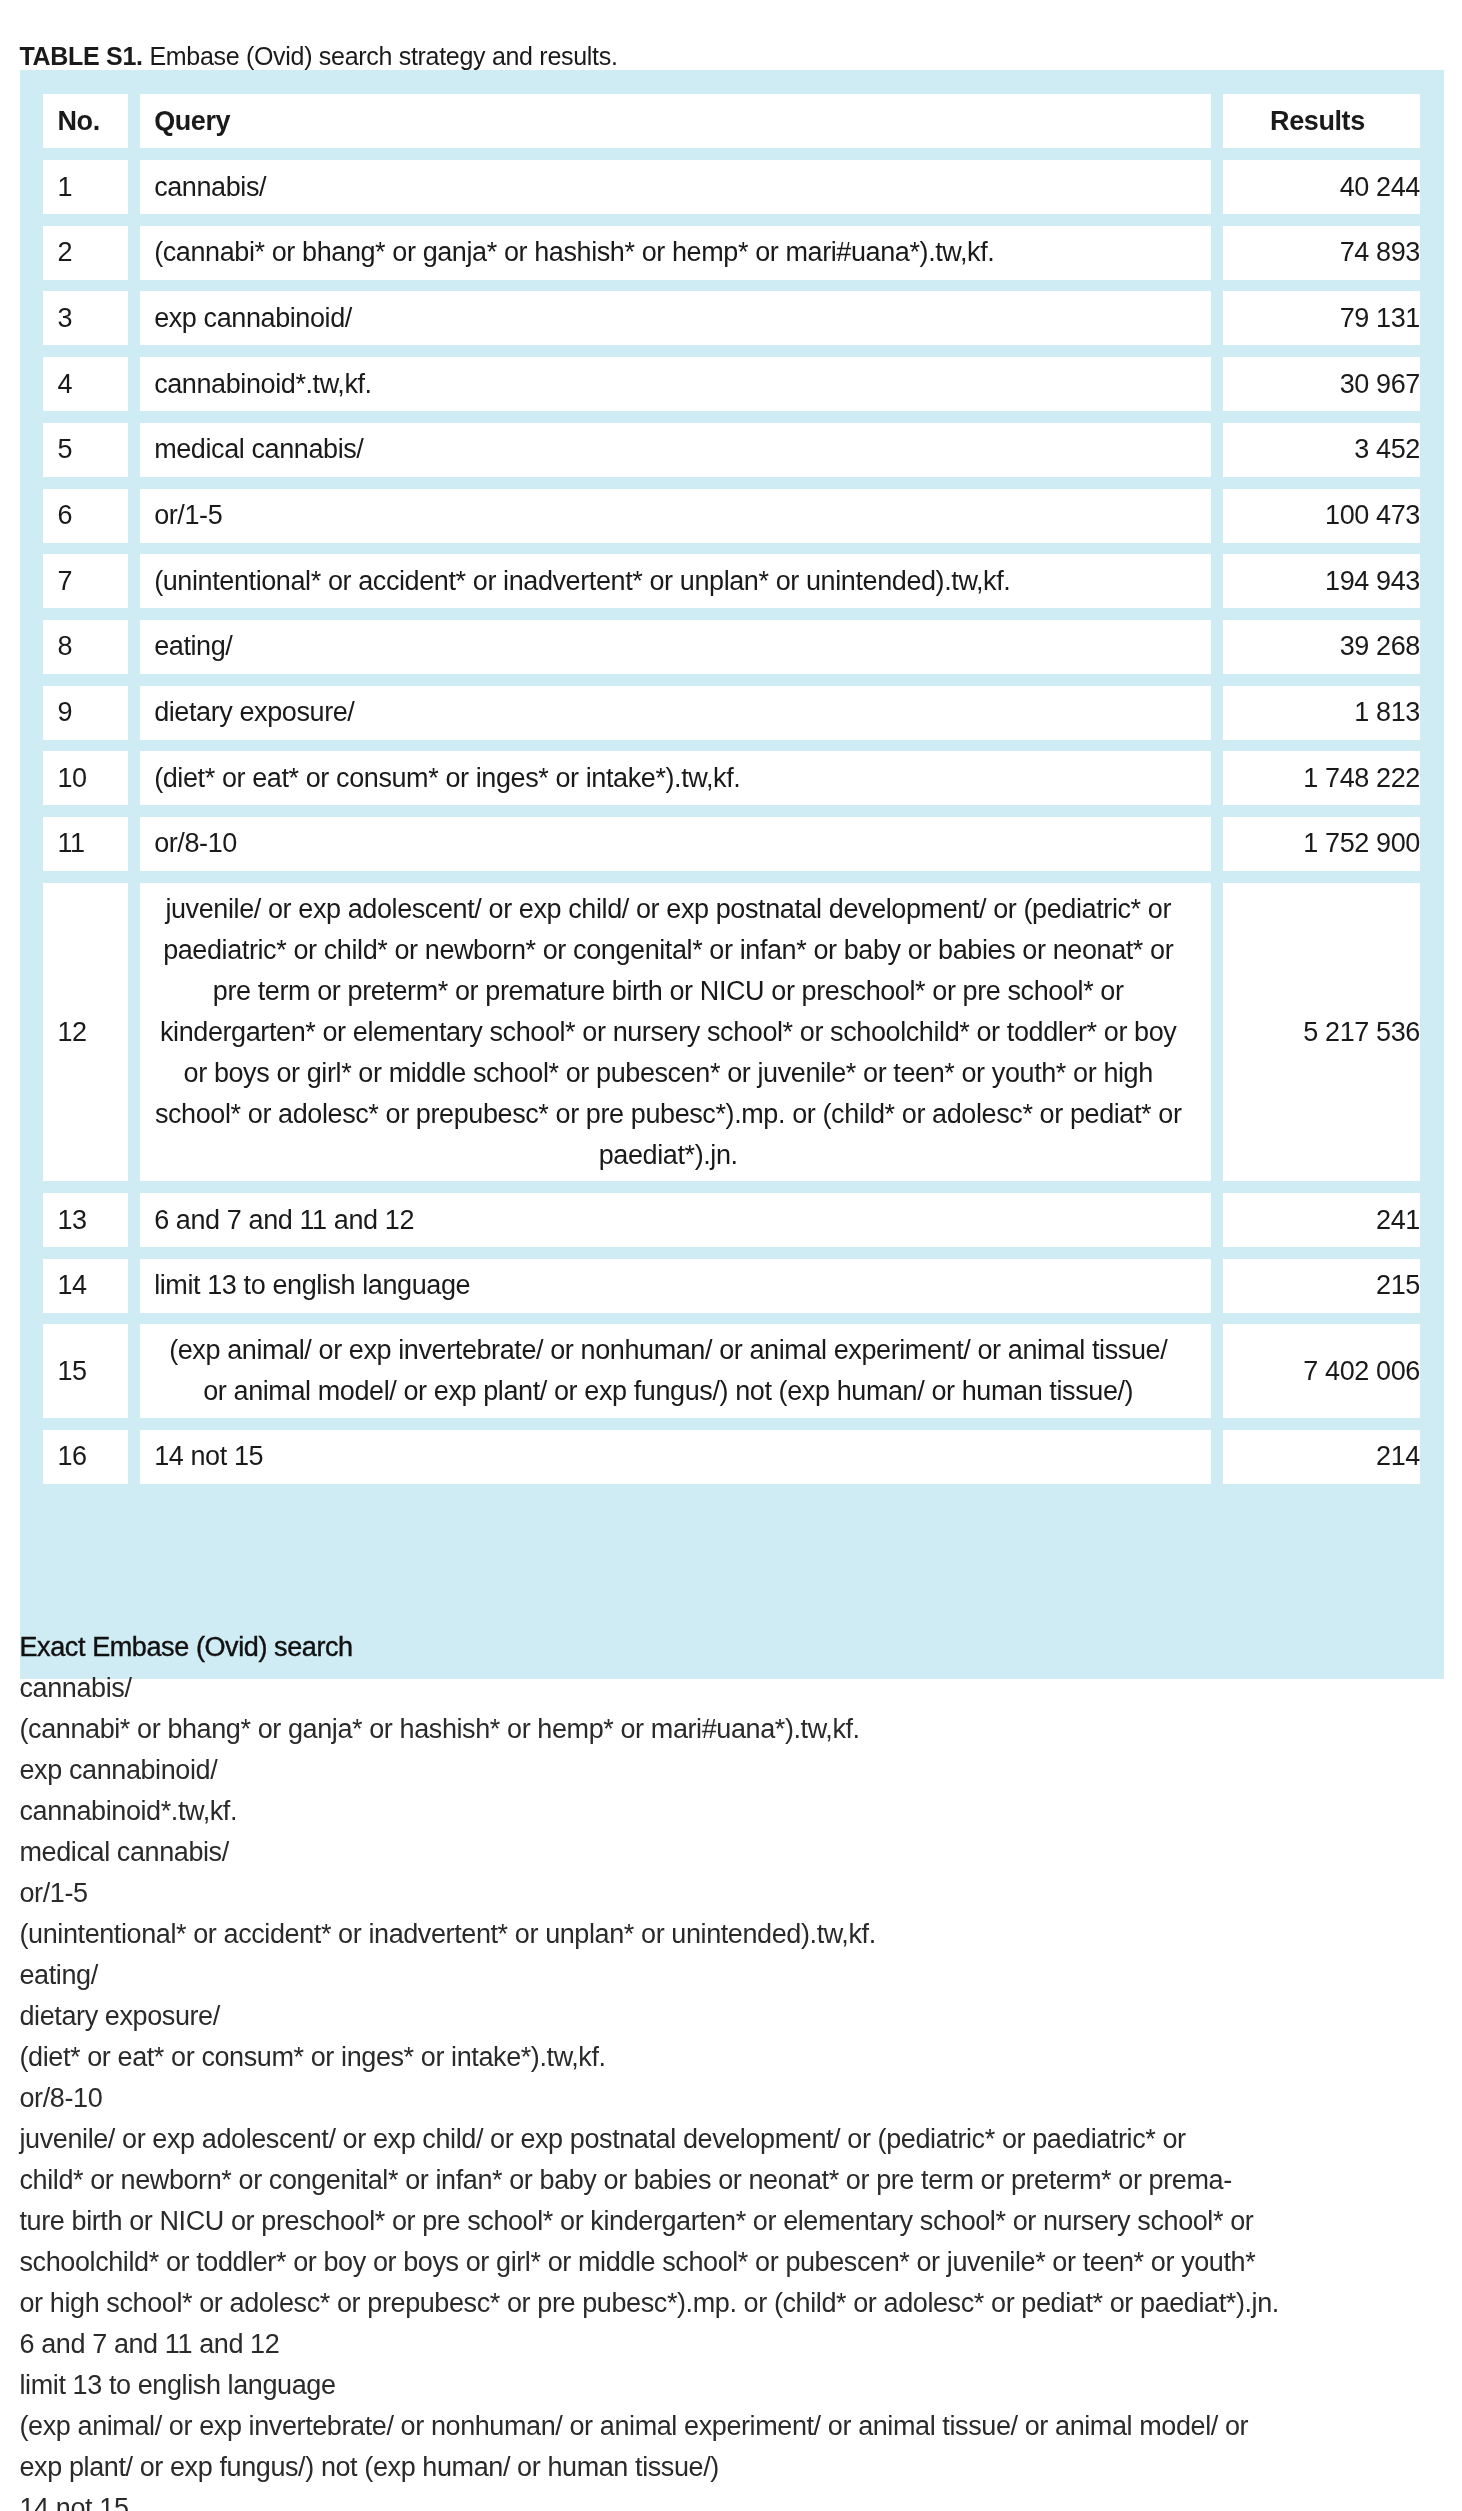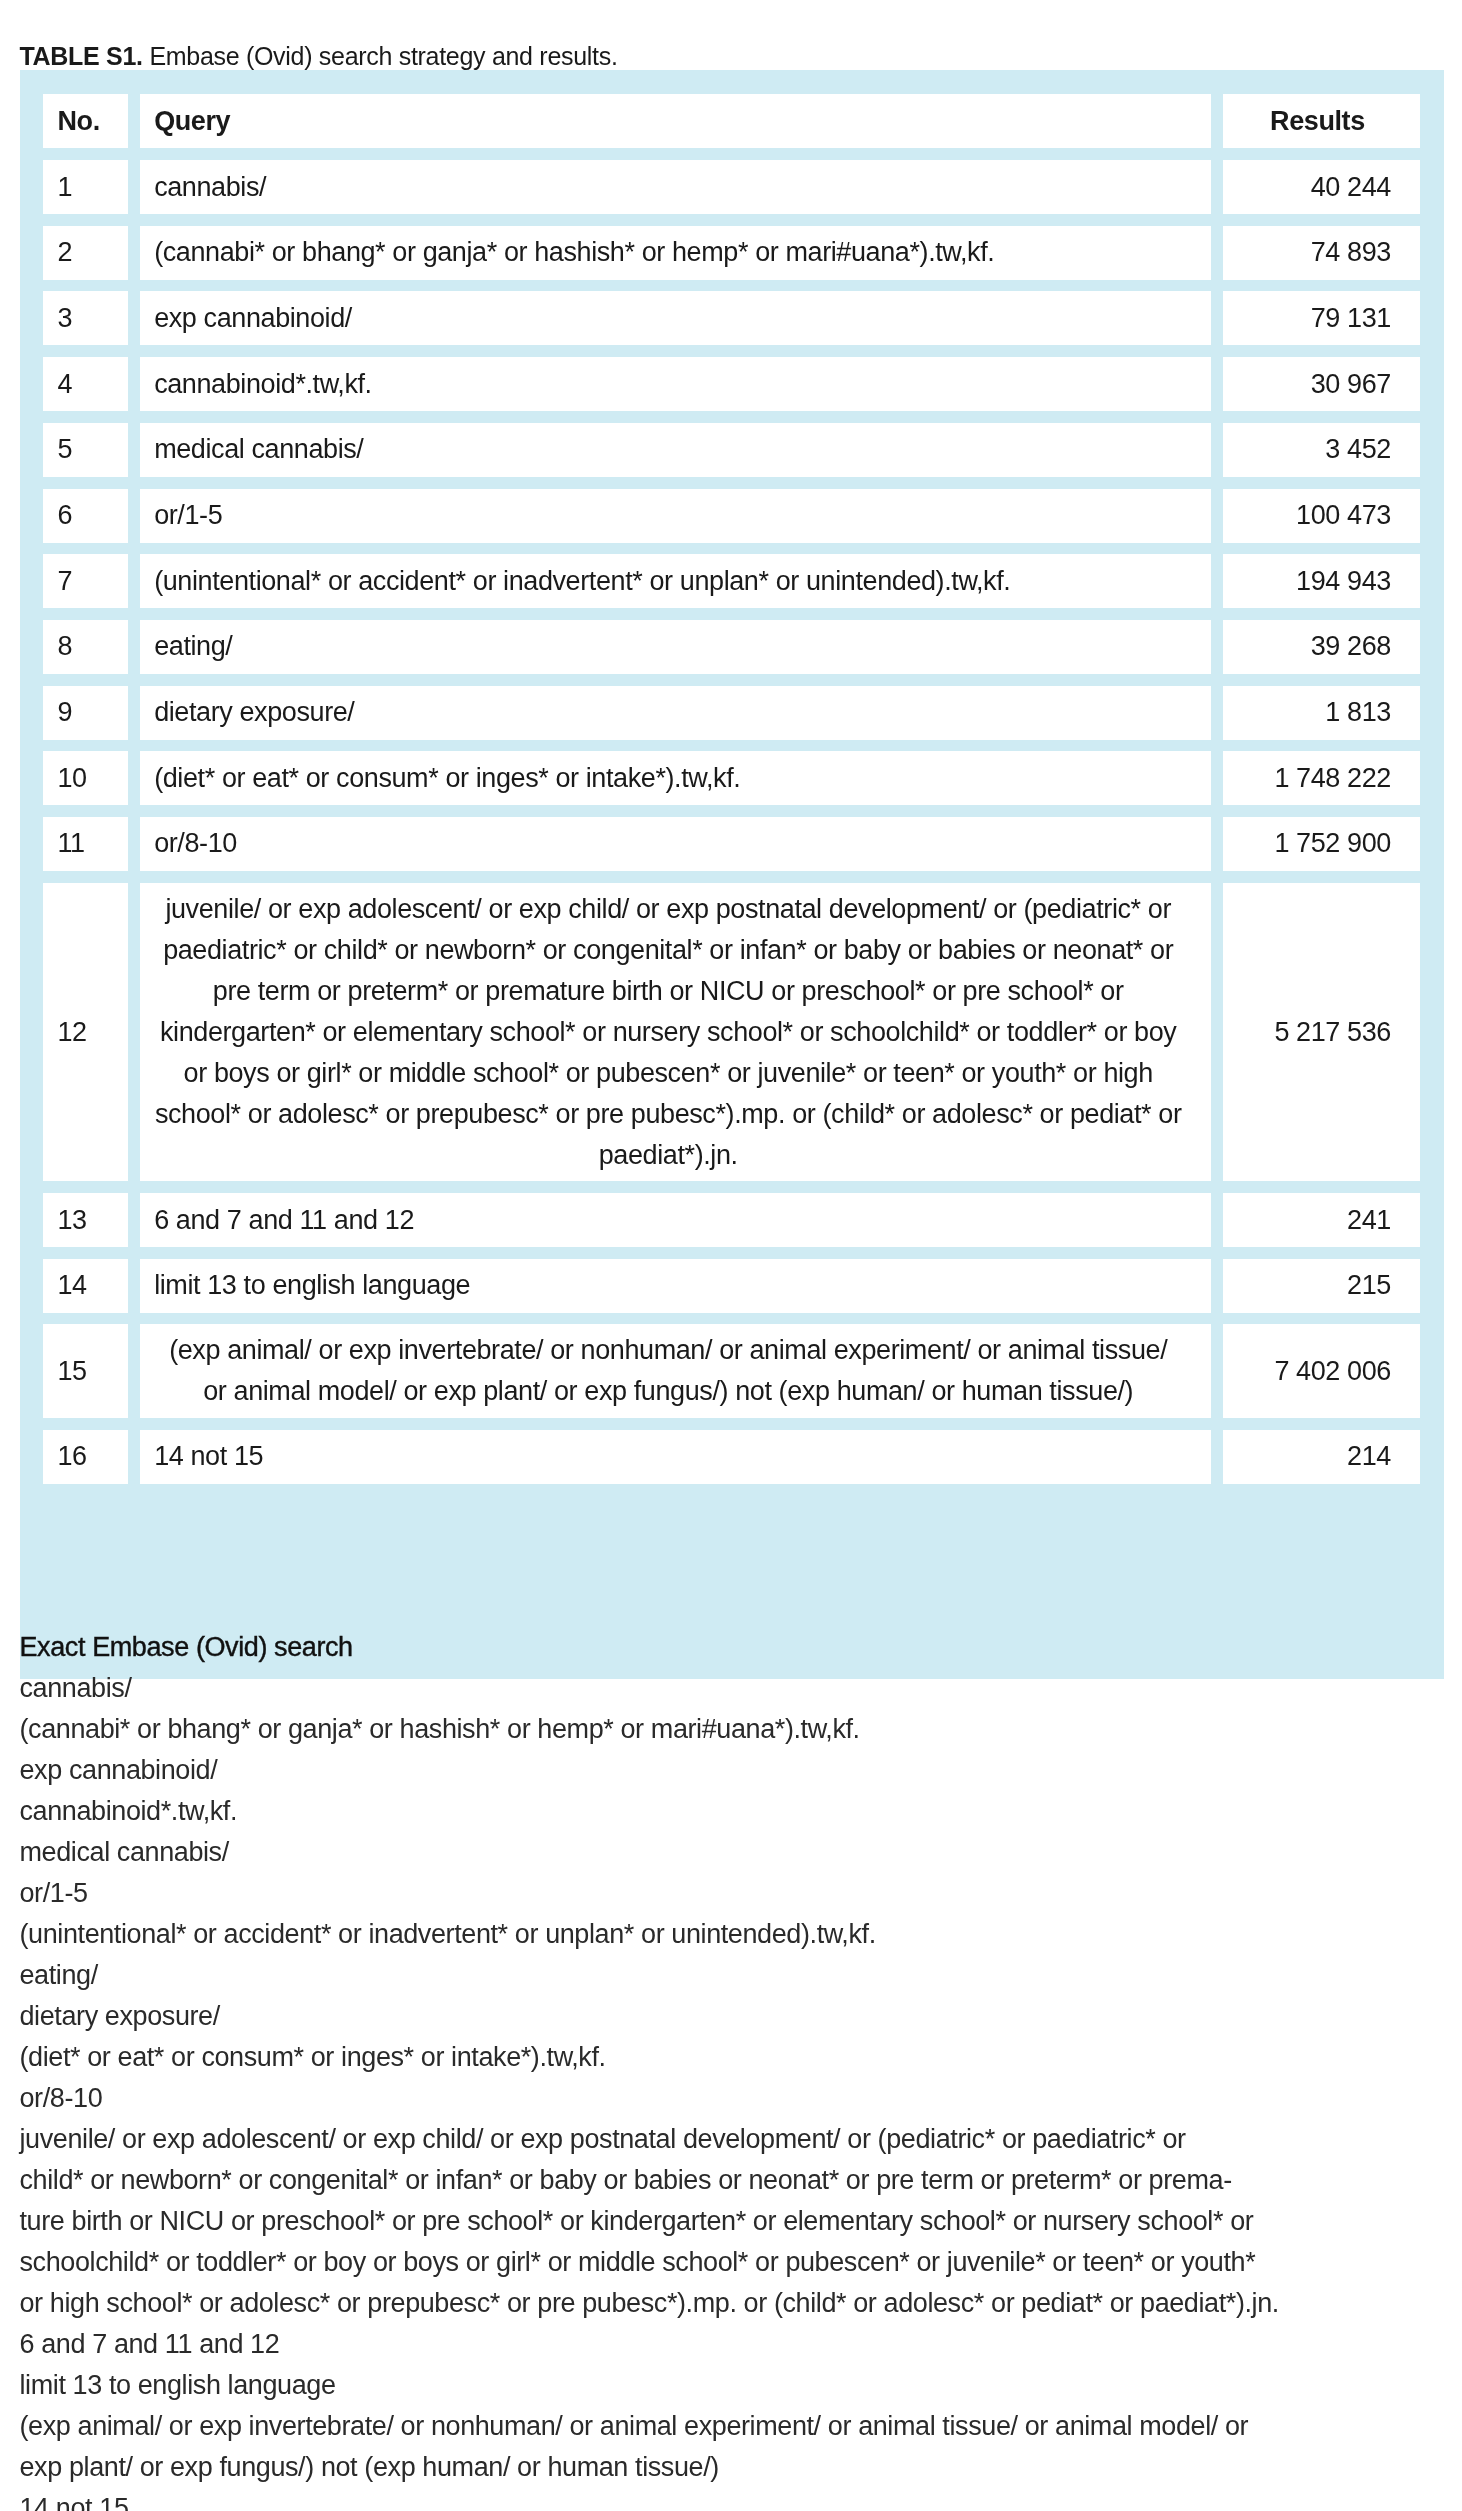--- a/index.html
+++ b/index.html
@@ -7,21 +7,21 @@
          font-family: "Liberation Sans", "DejaVu Sans", sans-serif; color: #1a1a1a; }
   .title { position: absolute; left: 19.5px; top: 11.7px; font-size: 25px; line-height: 33px; color: #1a1a1a; letter-spacing: -0.3px; margin-top: 28px; }
   .title .lead { font-weight: bold; }
   .frame { position: absolute; left: 19.5px; top: 70px; width: 1424px; height: 1609px; background: #cfebf3; }
   .tbl { position: absolute; left: 23.4px; top: 24.4px; width: 1377px; }
   .row { display: flex; margin-bottom: 11.7px; }
   .cell { background: #ffffff; box-sizing: border-box; font-size: 27px; line-height: 41px;
           display: flex; align-items: center; letter-spacing: -0.4px; }
   .c-no { width: 85px; padding-left: 14.6px; }
   .c-q { width: 1072px; margin-left: 11.7px; padding: 5.9px 29px 5.9px 14.6px; text-align: center; }
-  .c-r { width: 197px; margin-left: 11.7px; justify-content: flex-end; padding-right: 29px; }
+  .c-r { width: 197px; margin-left: 11.7px; justify-content: flex-end; }
   .row .cell { min-height: 54px; }
   .hdr .cell { font-weight: bold; }
   .hdr .c-r { justify-content: center; padding-right: 8px; }
   .notes { position: absolute; left: 19.5px; top: 1603px; width: 1434px; font-size: 27px; line-height: 41px; color: #2a2a2a; letter-spacing: -0.4px; }
   .notes .heading { color: #111; font-weight: normal; margin-top: 24px; -webkit-text-stroke: 0.4px #111; }
   .notes .line { white-space: nowrap; }
 </style>
 </head>
 <body>
 

